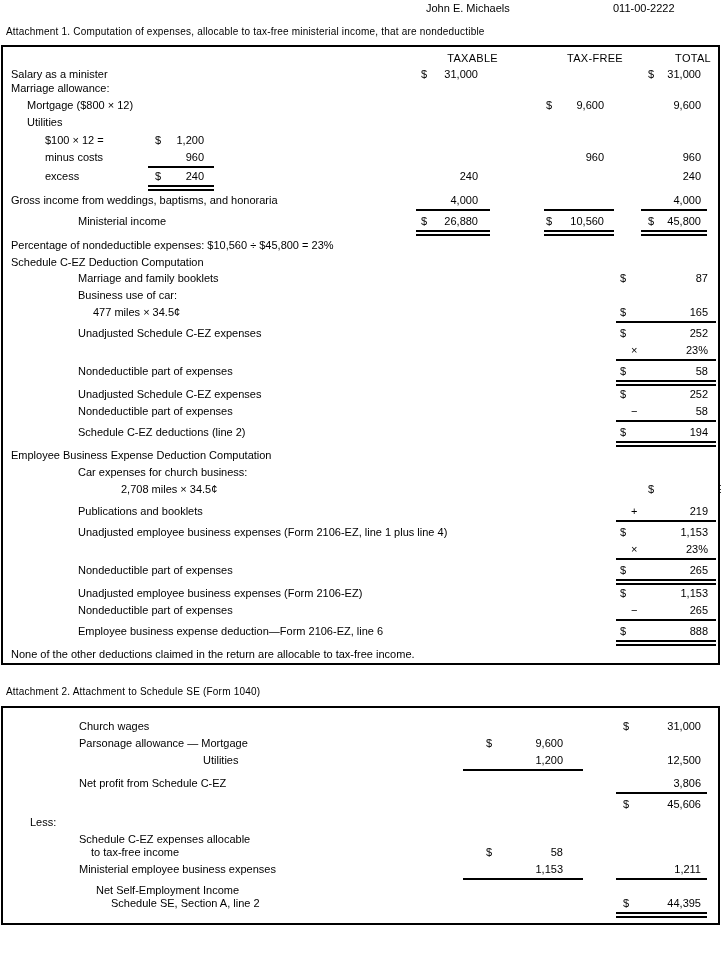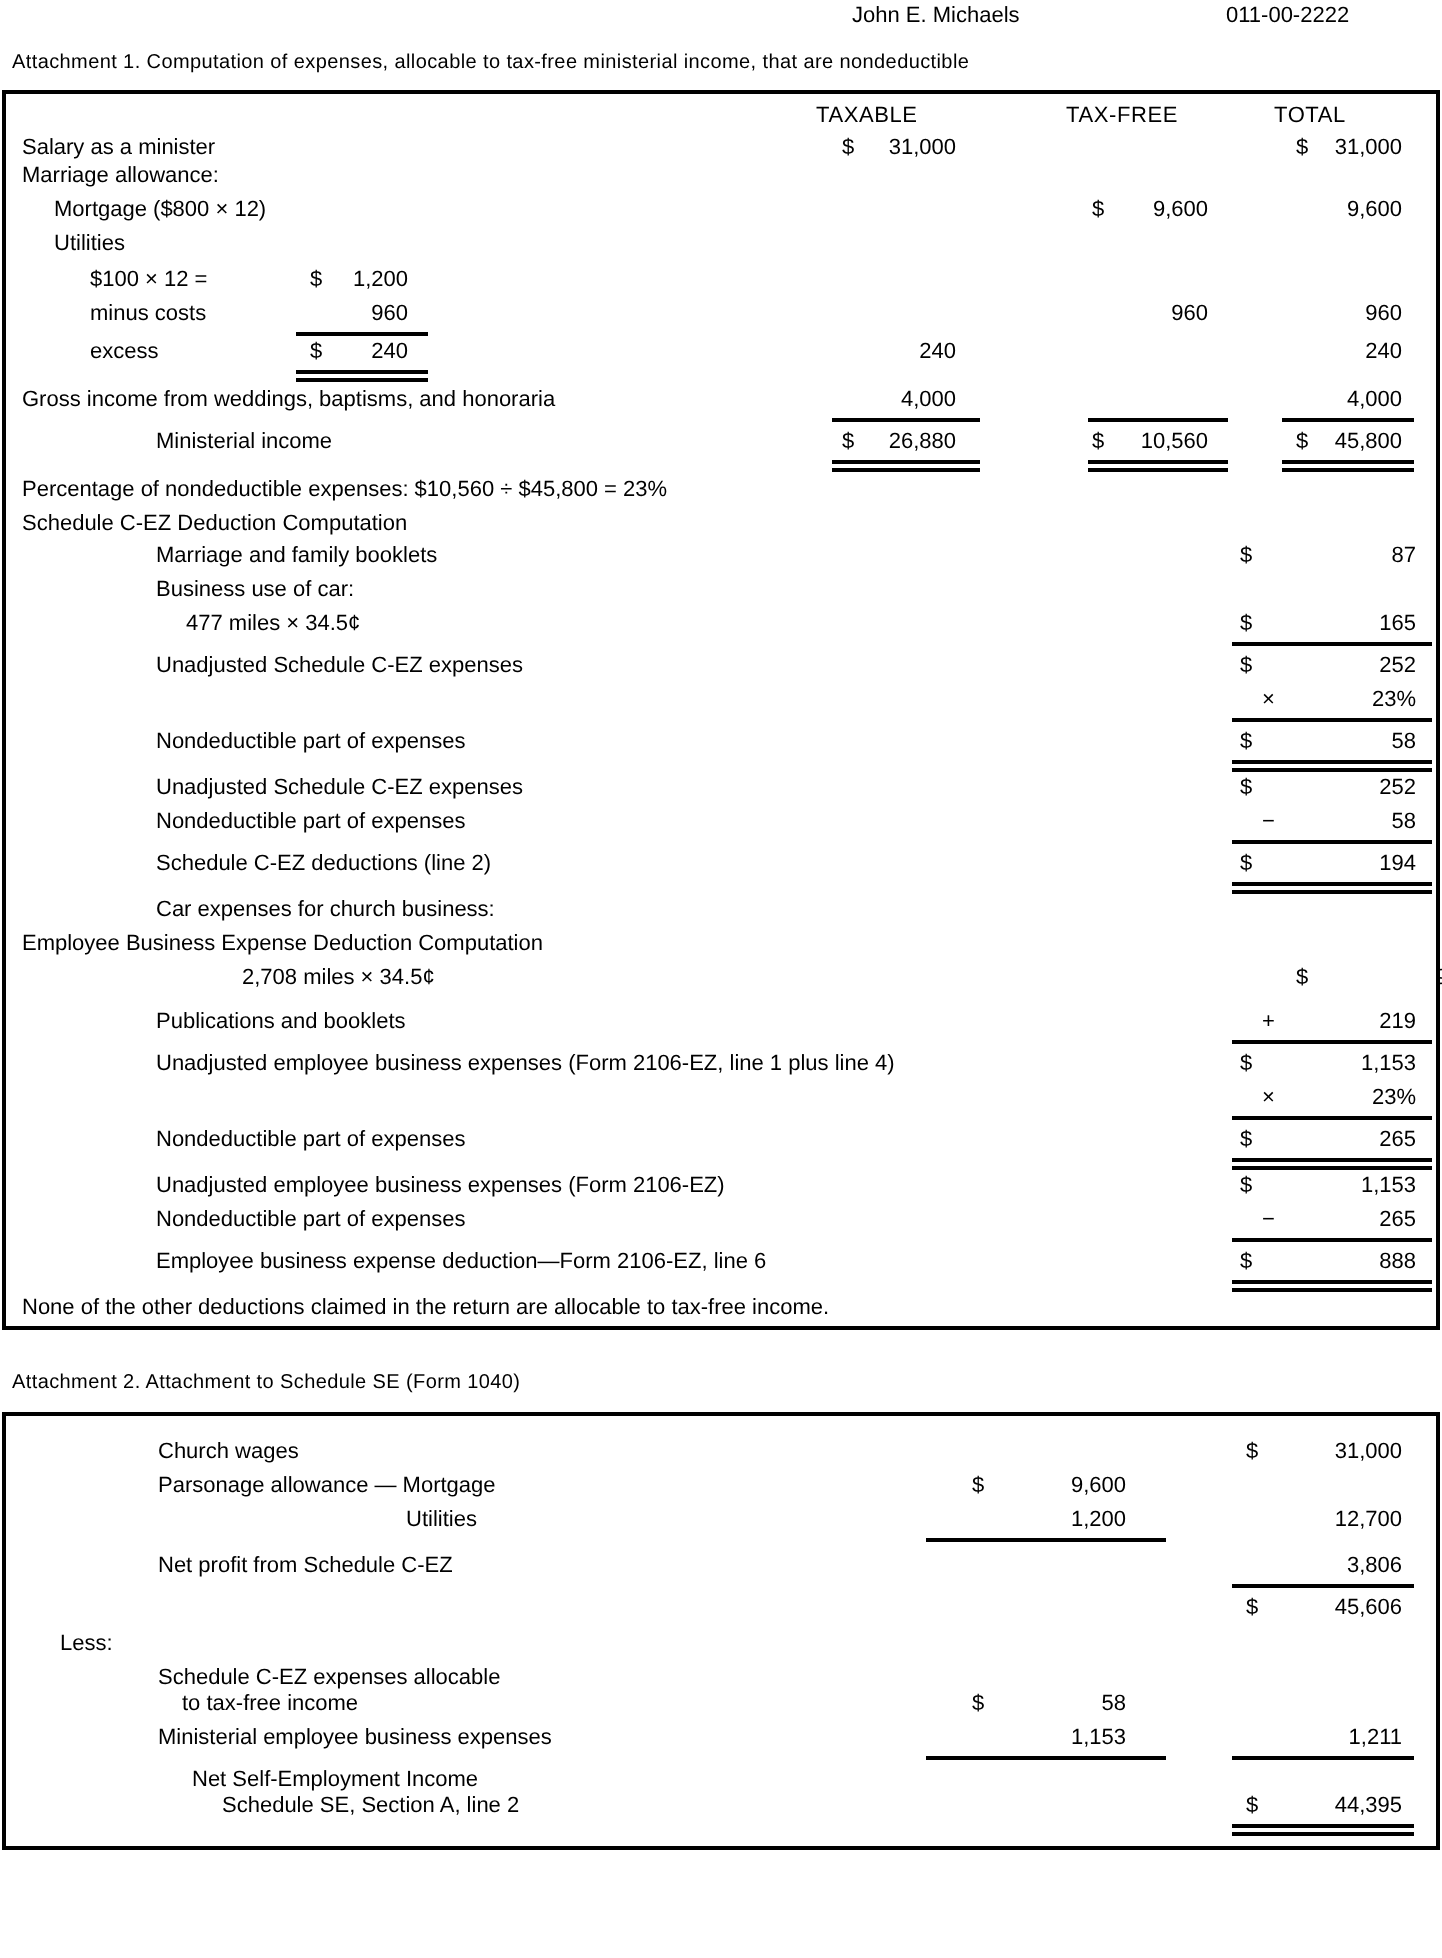--- a/index.html
+++ b/index.html
@@ -9,21 +9,21 @@
     font-size:11px;color:#000;overflow:hidden;
   }
   .hdr-name{position:absolute;left:426px;top:2px;white-space:nowrap;}
   .hdr-ssn{position:absolute;left:613px;top:2px;white-space:nowrap;}
   .att-title{position:absolute;left:6px;font-weight:normal;font-size:10px;white-space:nowrap;letter-spacing:.2px;}
   #att1-title{top:26px;}
   #att2-title{top:686px;}
   .box{position:absolute;left:1px;width:719px;border:2px solid #000;background:#fff;box-sizing:border-box;}
   #box1{top:45px;height:620px;}
   #box2{top:706px;height:219px;}
-  .colhead{position:absolute;top:5px;text-align:left;letter-spacing:.3px;}
+  .colhead{position:absolute;top:5px;text-align:right;letter-spacing:.3px;}
   #ch-tax{left:405px;width:90px;}
   #ch-tf{left:530px;width:90px;}
   #ch-tot{left:634px;width:74px;}
   #box1-rows{padding-top:21px;}
   #box2-rows{padding-top:12px;}
   .row{position:relative;}
   .lbl{position:absolute;top:0;white-space:nowrap;line-height:13px;}
   .cell{position:absolute;top:0;height:15px;box-sizing:content-box;}
   .cell .d{position:absolute;top:0;line-height:13px;}
   .cell .v{position:absolute;top:0;line-height:13px;white-space:nowrap;}
@@ -201,24 +201,24 @@
           </span>
         </div>
         <div class="row" style="height: 23px;">
           <span class="lbl" style="left: 75px;">Schedule C-EZ deductions (line 2)</span>
           <span class="cell col-amt u2">
             <span class="d">$</span>
             <span class="v">194</span>
           </span>
         </div>
         <div class="row" style="height: 17px;">
+          <span class="lbl" style="left: 8px;">Employee Business Expense Deduction Computation</span>
+        </div>
+        <div class="row" style="height: 17px;">
           <span class="lbl" style="left: 75px;">Car expenses for church business:</span>
-        </div>
-        <div class="row" style="height: 17px;">
-          <span class="lbl" style="left: 8px;">Employee Business Expense Deduction Computation</span>
         </div>
         <div class="row" style="height: 22px; margin-left: 28px;">
           <span class="lbl" style="left: 90px;">2,708 miles × 34.5¢</span>
           <span class="cell col-amt">
             <span class="d">$</span>
             <span class="v">934</span>
           </span>
         </div>
         <div class="row" style="height: 21px;">
           <span class="lbl" style="left: 75px;">Publications and booklets</span>
@@ -291,21 +291,21 @@
             <span class="d">$</span>
             <span class="v">9,600</span>
           </span>
         </div>
         <div class="row" style="height: 23px;">
           <span class="lbl" style="left: 200px;">Utilities</span>
           <span class="cell col-mid u1">
             <span class="v">1,200</span>
           </span>
           <span class="cell col-rt">
-            <span class="v">12,700</span>
+            <span class="v">12,500</span>
           </span>
         </div>
         <div class="row" style="height: 21px;">
           <span class="lbl" style="left: 76px;">Net profit from Schedule C-EZ</span>
           <span class="cell col-rt u1">
             <span class="v">3,806</span>
           </span>
         </div>
         <div class="row" style="height: 18px;">
           <span class="cell col-rt">

